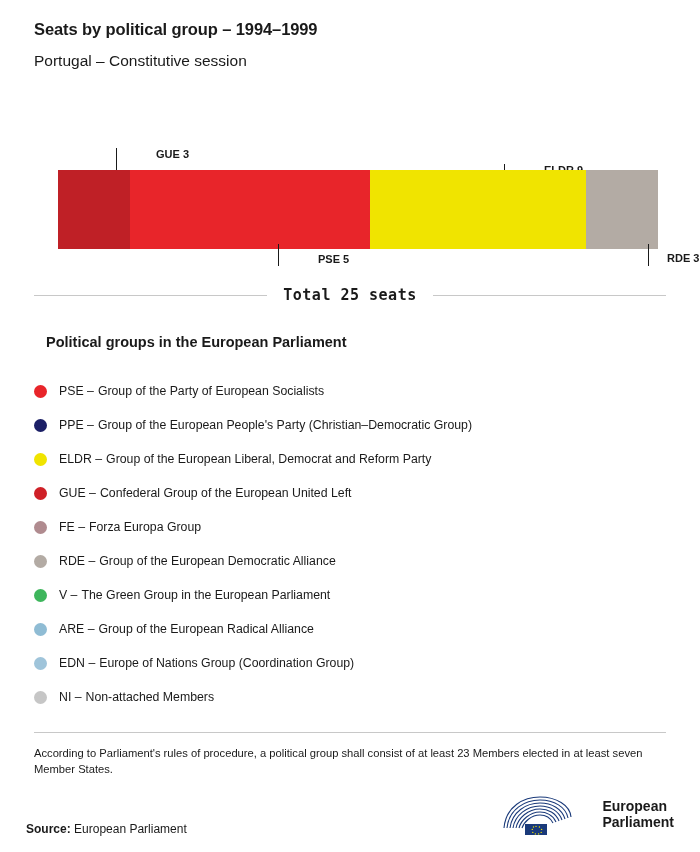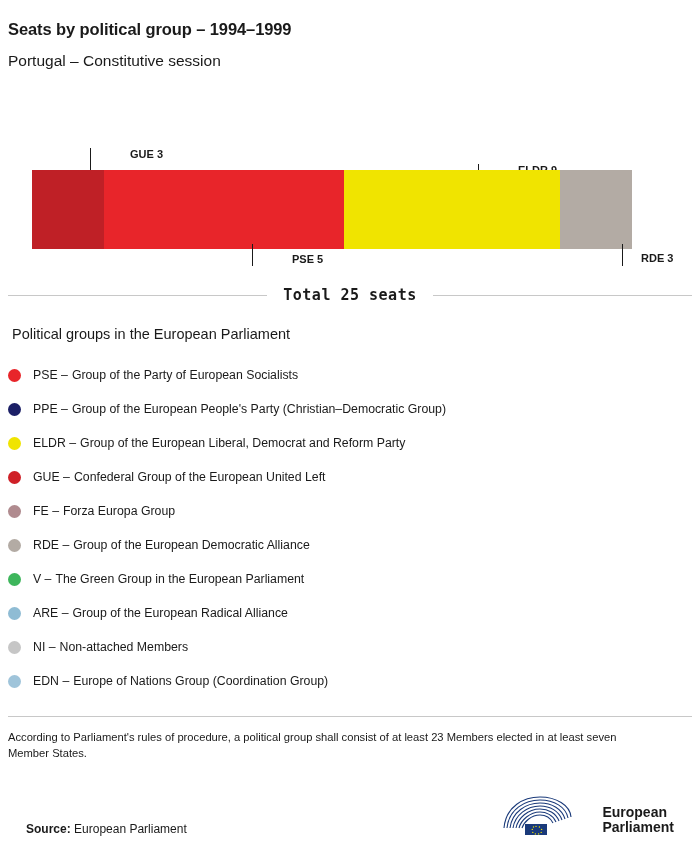--- a/index.html
+++ b/index.html
@@ -13,21 +13,21 @@
     background: #ffffff;
     font-family: "Liberation Sans", sans-serif;
     color: #1a1a1a;
     position: relative;
     overflow: hidden;
   }
   .page {
     position: relative;
     width: 700px;
     height: 852px;
-    padding: 0 8px;
+    padding: 0 34px;
   }
 
   
   .title {
     margin: 0;
     padding-top: 20px;
     font-size: 16.5px;
     font-weight: bold;
     letter-spacing: -0.1px;
     color: #1a1a1a;
@@ -102,24 +102,24 @@
     font-size: 15px;
     font-weight: bold;
     letter-spacing: 0.5px;
     padding: 0 16px;
     color: #1a1a1a;
     white-space: nowrap;
   }
 
   
   .legend-title {
-    margin: 4px;
+    margin: 12px;
     padding-top: 18px;
     font-size: 14.5px;
-    font-weight: normal;
+    font-weight: bold;
     color: #1a1a1a;
   }
   .legend-list {
     margin: 0;
     padding: 12px 0 0 0;
     list-style: none;
   }
   .legend-item {
     display: flex;
     align-items: center;
@@ -165,21 +165,21 @@
     align-items: flex-end;
     justify-content: space-between;
   }
   .source-text {
     font-size: 12px;
   }
   .source-label { font-weight: bold; }
 
   .ep-logo {
     display: flex;
-    align-items: flex-end;
+    align-items: center;
     gap: 20px;
   }
   .ep-mark {
     width: 74px;
     height: 42px;
     margin-right: 8px;
   }
   .ep-name {
     font-size: 14px;
     font-weight: bold;
@@ -280,29 +280,29 @@
       <span class="legend-desc">The Green Group in the European Parliament</span>
     </li>
 
     <li class="legend-item">
       <span class="swatch" style="background:#8fbcd4;"></span>
       <span class="legend-abbr">ARE –</span>
       <span class="legend-desc">Group of the European Radical Alliance</span>
     </li>
 
     <li class="legend-item">
+      <span class="swatch" style="background:#9fc4da;"></span>
+      <span class="legend-abbr">EDN –</span>
+      <span class="legend-desc">Europe of Nations Group (Coordination Group)</span>
+    </li>
+
+    <li class="legend-item">
       <span class="swatch" style="background:#c6c6c6;"></span>
       <span class="legend-abbr">NI –</span>
       <span class="legend-desc">Non-attached Members</span>
-    </li>
-
-    <li class="legend-item">
-      <span class="swatch" style="background:#9fc4da;"></span>
-      <span class="legend-abbr">EDN –</span>
-      <span class="legend-desc">Europe of Nations Group (Coordination Group)</span>
     </li>
   </ul>
 
   <div class="foot-sep"></div>
   <p class="footnote">According to Parliament's rules of procedure, a political group shall consist of at least 23 Members elected in at least seven Member States.</p>
 
   <div class="source-row">
     <div class="source-text">
       <span class="source-label">Source:</span>
       <span>European Parliament</span>

